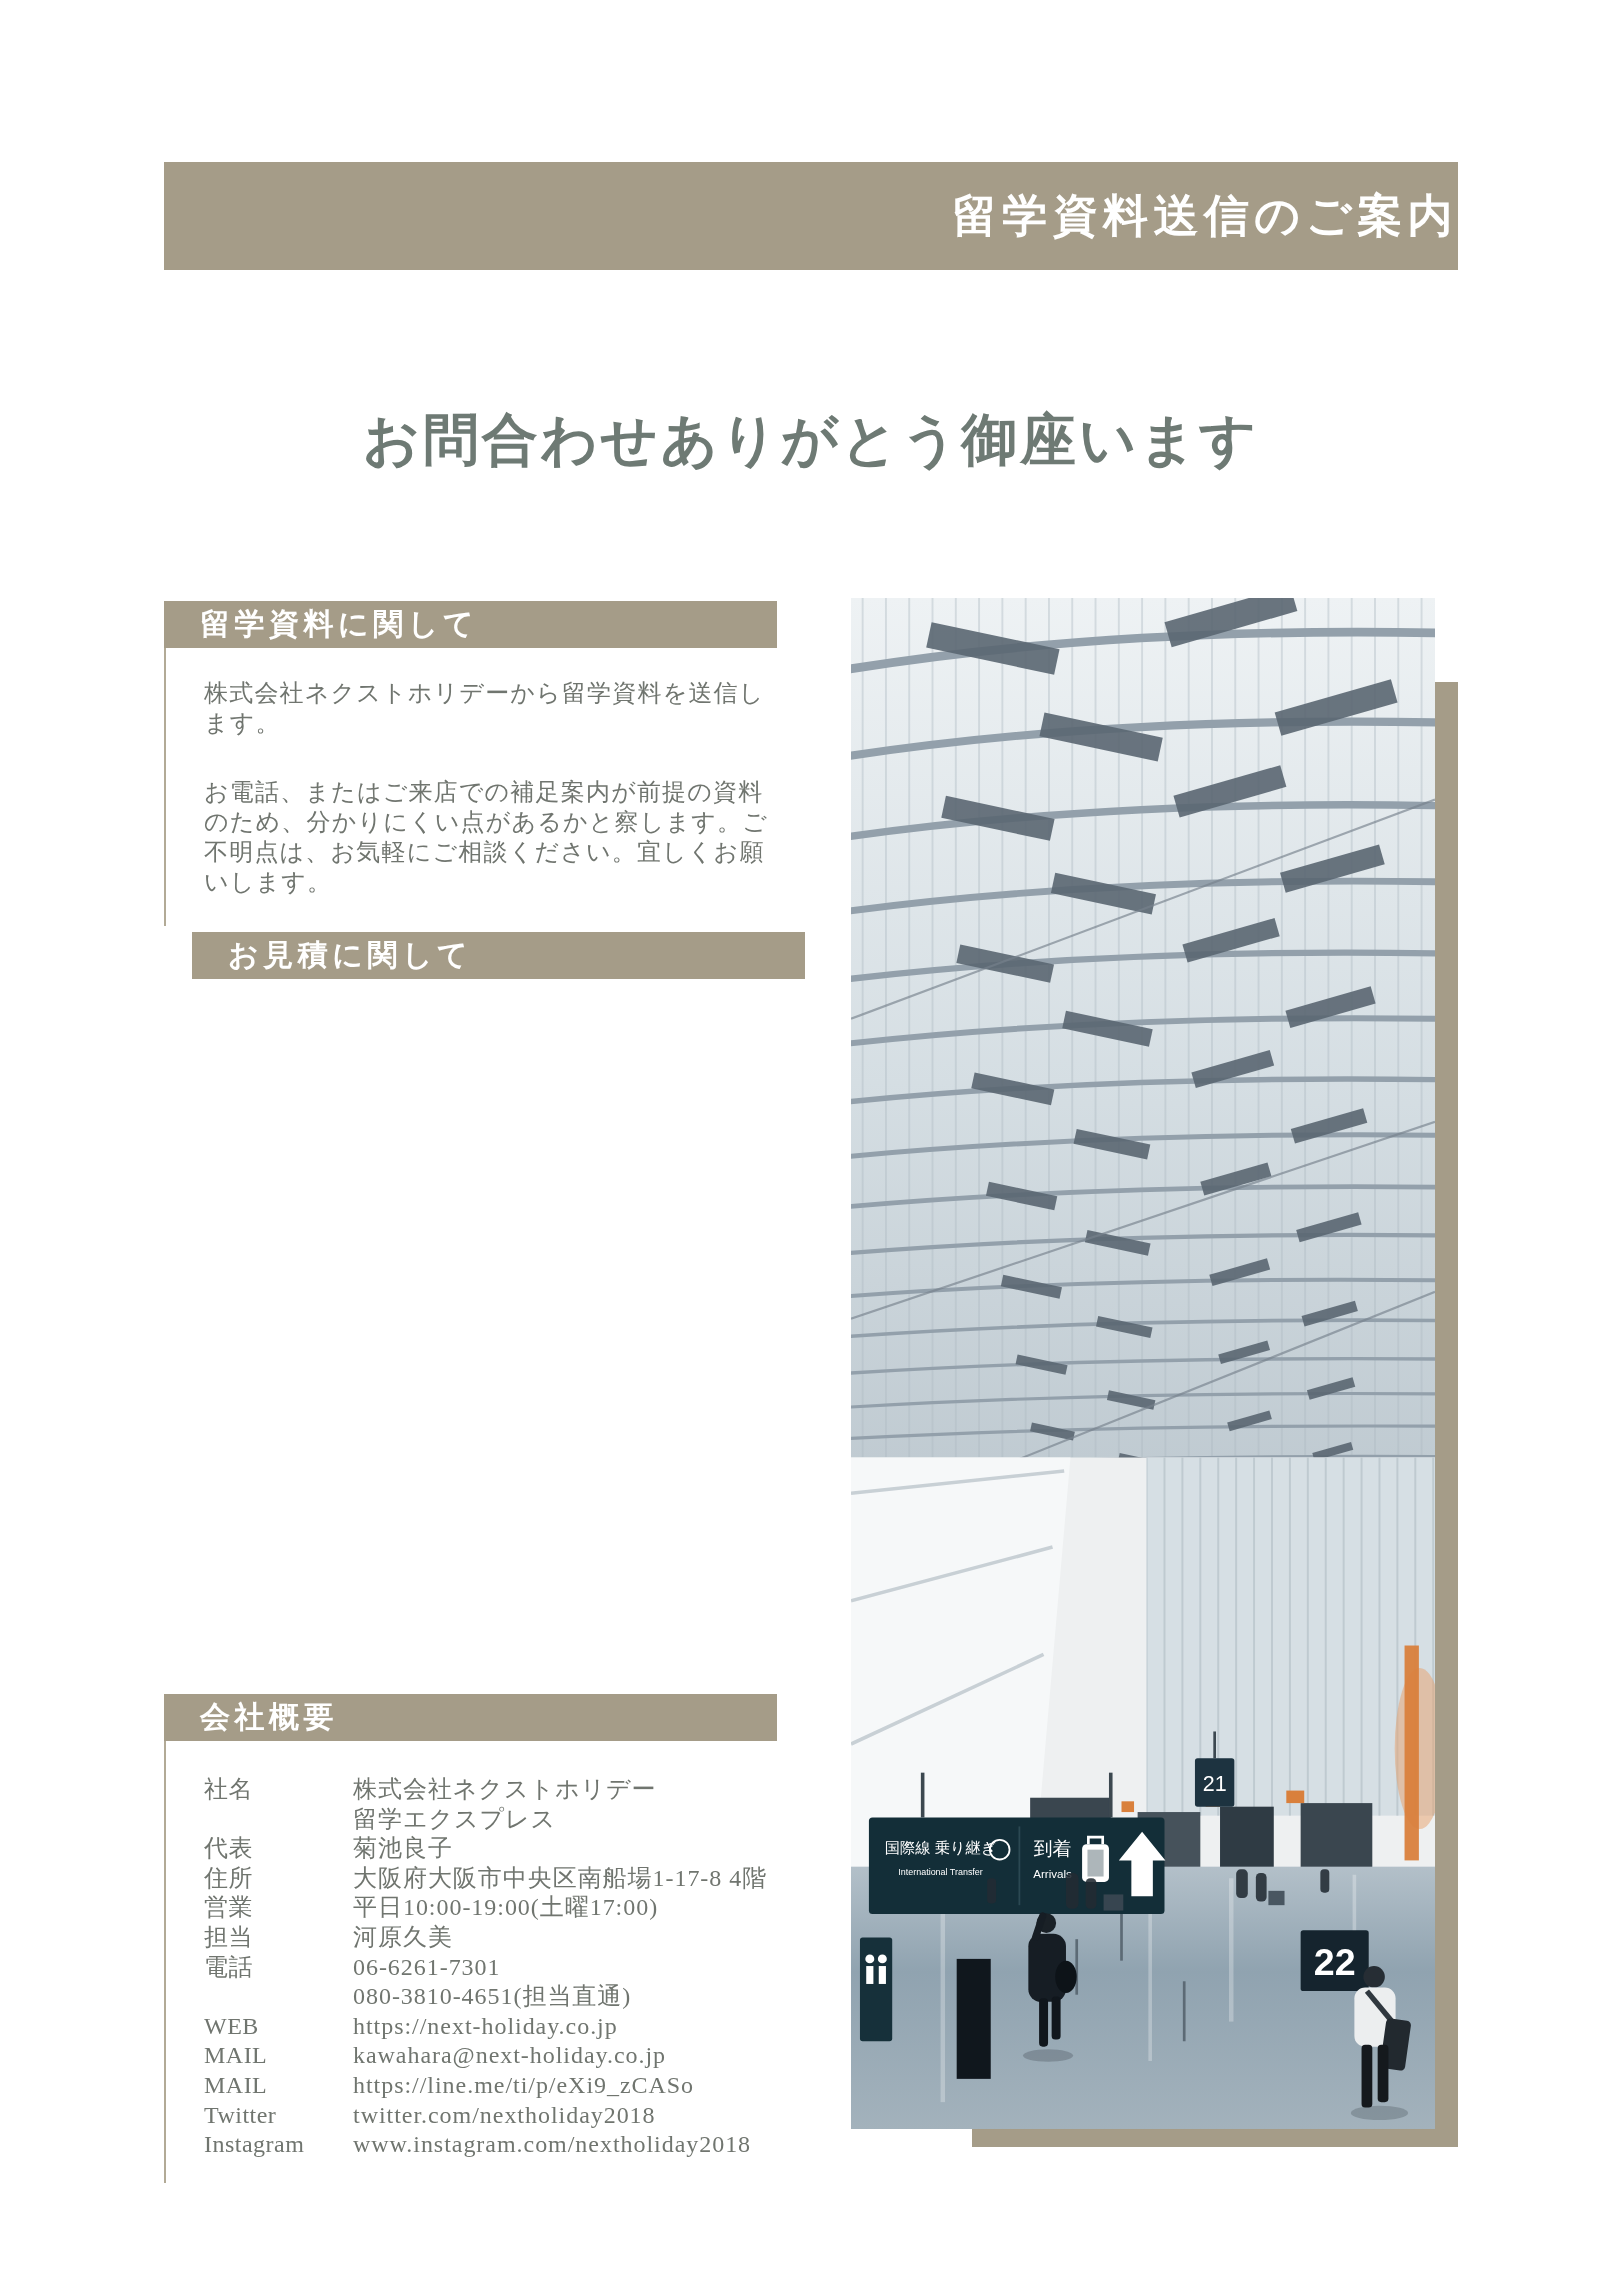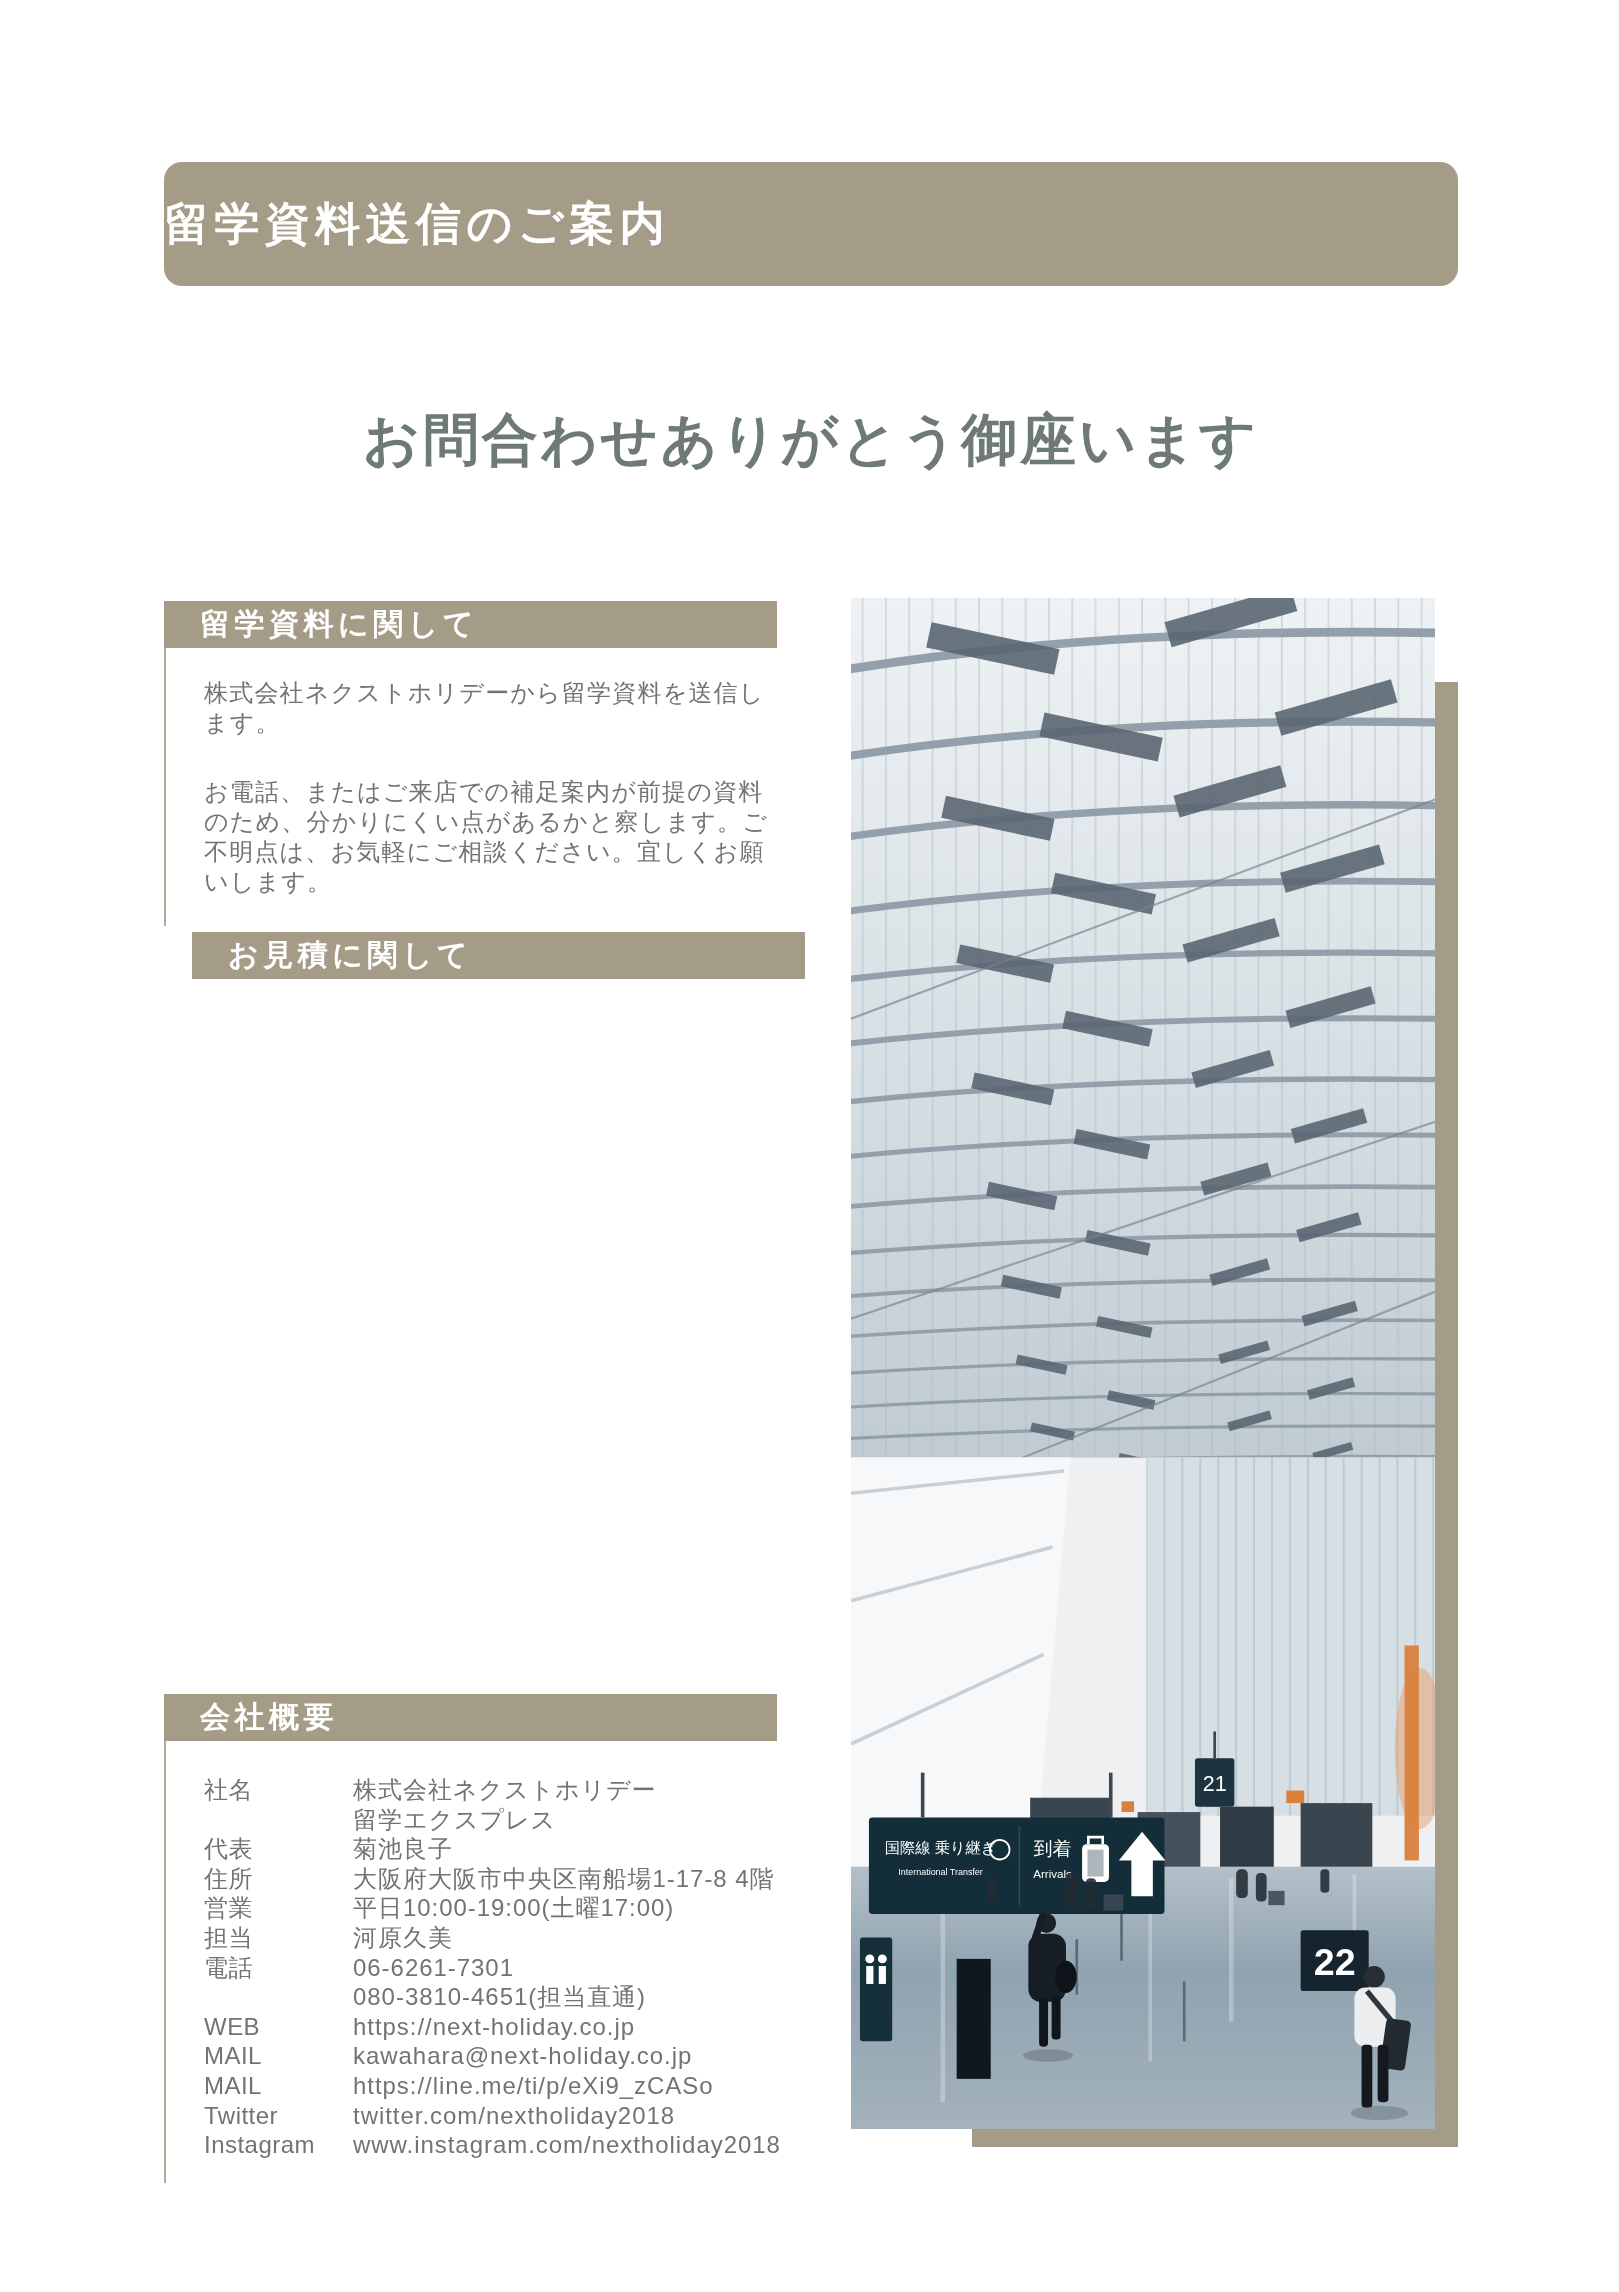--- a/index.html
+++ b/index.html
@@ -2,22 +2,22 @@
 <html lang="ja" style="font-size:14.3px"><head>
 <meta charset="utf-8">
 <style>
   html,body{margin:0;padding:0;background:#ffffff;}
   .page{
     position:relative;width:1619px;height:2293px;background:#ffffff;overflow:hidden;
     font-family:"Liberation Sans","DejaVu Sans",sans-serif;
   }
   
   .banner{
-    position:absolute;left:164px;top:162px;width:1294px;height:124px;
-    background:#a59c88;display:flex;align-items:center;justify-content:flex-start;border-radius:18px;
+    position:absolute;left:164px;top:162px;width:1294px;height:108px;
+    background:#a59c88;display:flex;align-items:center;justify-content:flex-end;
   }
   .banner-title{
     color:#ffffff;font-size:45px;font-weight:bold;letter-spacing:.12em;white-space:nowrap;
   }
   
   .main-heading{
     position:absolute;left:164px;top:405px;width:1294px;text-align:center;
     font-size:56px;font-weight:bold;color:#6e7a74;letter-spacing:.05em;line-height:1.25;white-space:nowrap;
   }
   
@@ -29,21 +29,21 @@
   }
   .sec-body{
     border-left:2.7px solid #b2aa96;padding:30px 0 29px 38px;
     font-size:24px;line-height:30px;color:#70756f;letter-spacing:.05em;
   }
   .sec-body p{margin:0 0 39px 0;}
   .sec-body p:last-child{margin-bottom:0;font-family:Liberation Serif, serif;}
   
   .company-table{
     border-left:2.7px solid #b2aa96;padding:34px 0 23px 38px;
-    font-size:24px;line-height:29.6px;color:#70756f;
+    font-size:24px;line-height:29.6px;color:#70756f;font-family:Liberation Serif, serif;
   }
   .company-row{display:flex;}
   .company-label{width:149px;flex:0 0 149px;letter-spacing:.02em;}
   .company-value{letter-spacing:.04em;white-space:nowrap;}
   
   .photo-shadow{
     position:absolute;left:972px;top:682px;width:486px;height:1465px;background:#a59c88;z-index:1;
   }
   .photo{
     position:absolute;left:851px;top:598px;width:584px;height:1531px;overflow:hidden;z-index:2;background:#dfe6ea;

